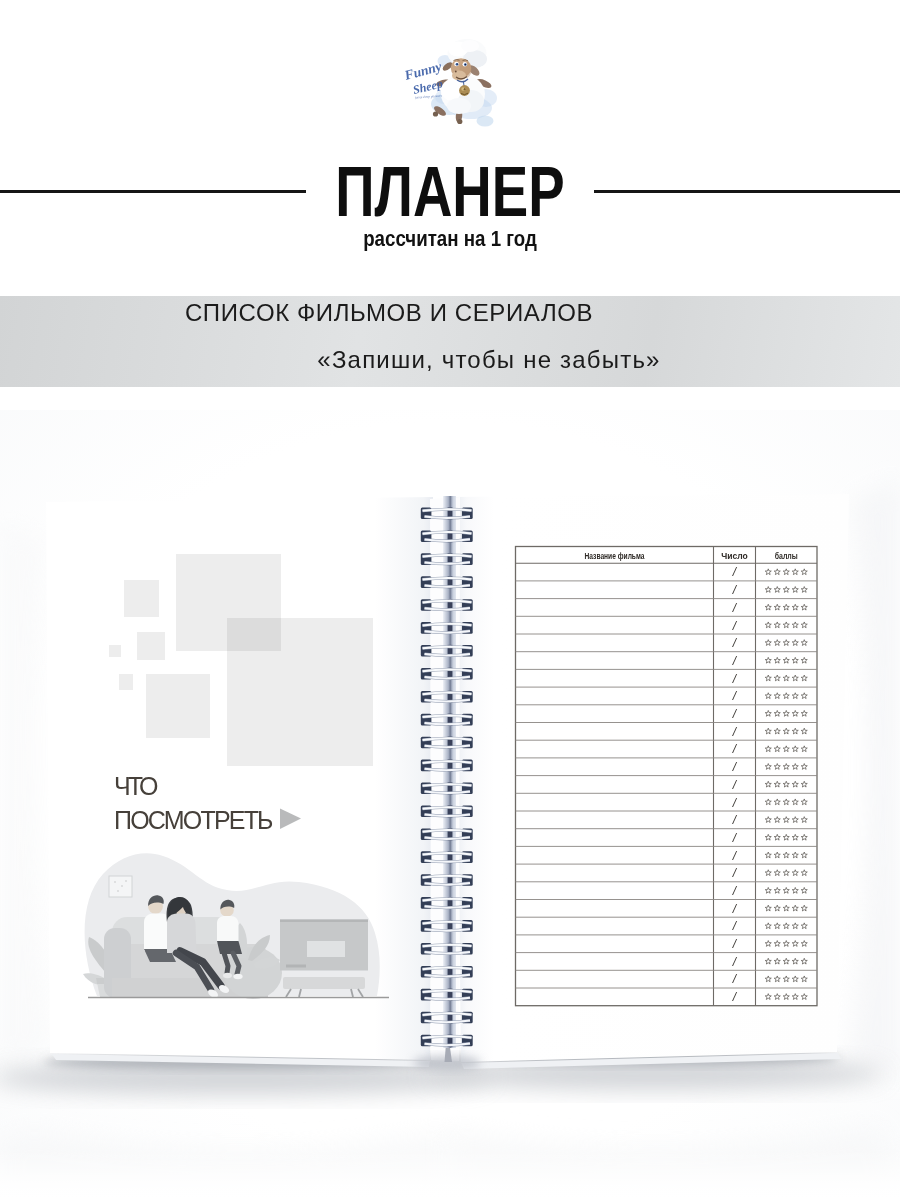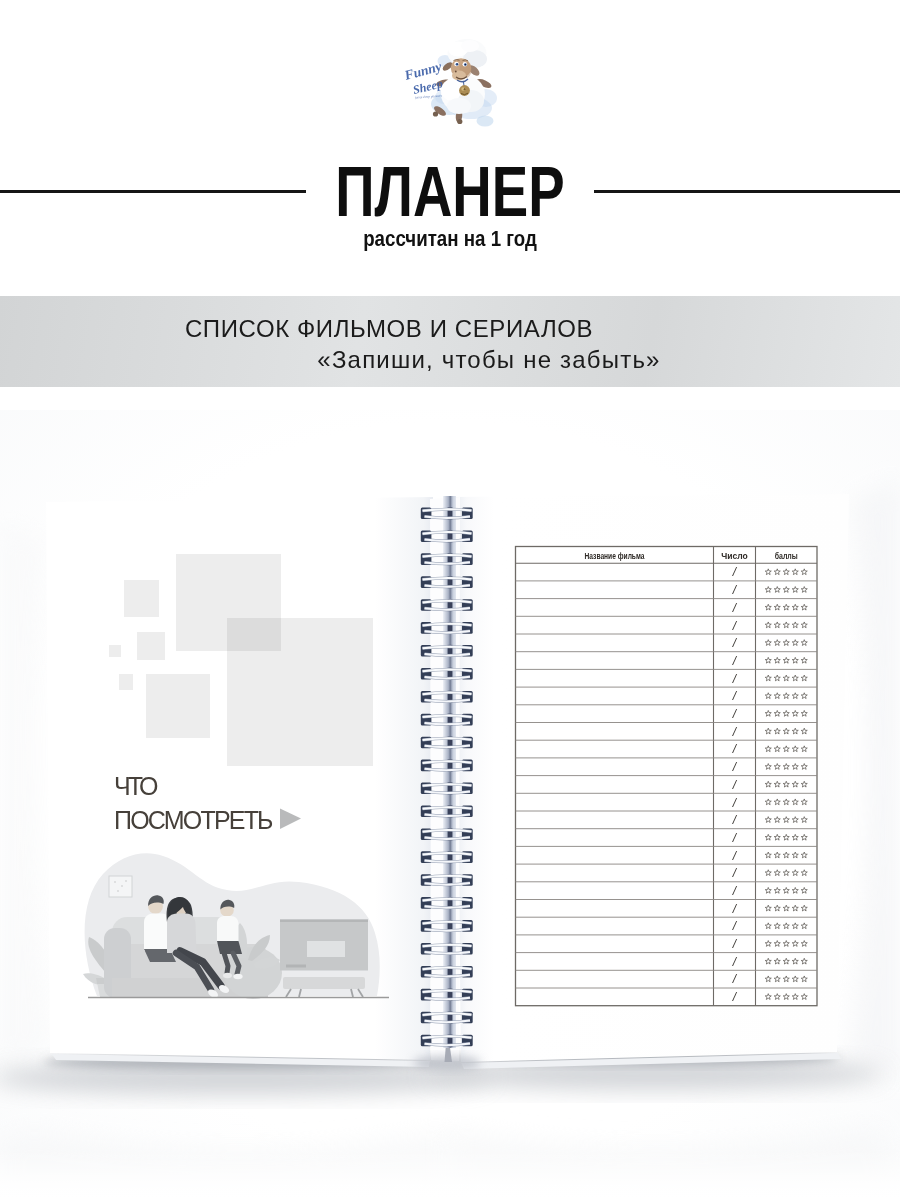--- a/index.html
+++ b/index.html
@@ -74,21 +74,21 @@
 <div class="abs" style="left:0;top:190px;width:306px;height:2.6px;background:#161616"></div>
 
 <div class="abs" style="left:594px;top:190px;width:306px;height:2.6px;background:#161616"></div>
 
 <div class="abs" style="left:0;top:152px;width:900px;text-align:center;font-size:70px;font-weight:bold;color:#0e0e0e;letter-spacing:0px;transform:scaleX(0.78);transform-origin:450px 0;">ПЛАНЕР</div>
 
 <div class="abs" style="left:0;top:227px;width:900px;text-align:center;font-size:21.5px;font-weight:bold;color:#111;transform:scaleX(0.87);transform-origin:450px 0;">рассчитан на 1 год</div>
 
 <div class="abs" style="left:0;top:296px;width:900px;height:91px;background:linear-gradient(100deg,#d2d4d5 0%,#e1e3e4 40%,#d6d8d9 72%,#e4e6e7 100%);"></div>
 
-<div class="abs" style="left:0;top:315px;width:778px;text-align:center;font-size:24px;color:#1b1b1b;letter-spacing:0.6px;">СПИСОК ФИЛЬМОВ И СЕРИАЛОВ</div>
+<div class="abs" style="left:0;top:299px;width:778px;text-align:center;font-size:24px;color:#1b1b1b;letter-spacing:0.6px;">СПИСОК ФИЛЬМОВ И СЕРИАЛОВ</div>
 
 <div class="abs" style="left:0;top:346px;width:900px;text-align:center;font-size:24px;color:#1b1b1b;letter-spacing:1.2px;margin-left:39px;">«Запиши, чтобы не забыть»</div>
 
 <svg class="abs" style="left:0;top:410px" width="900" height="790" viewBox="0 410 900 790">
 <defs>
 <linearGradient id="barGrad" x1="0" y1="0" x2="1" y2="0">
   <stop offset="0" stop-color="#eef1f7"></stop>
         <stop offset="0.35" stop-color="#b4bccd"></stop>
   <stop offset="0.55" stop-color="#8d96ac"></stop>
         <stop offset="0.8" stop-color="#ccd3e0"></stop>

